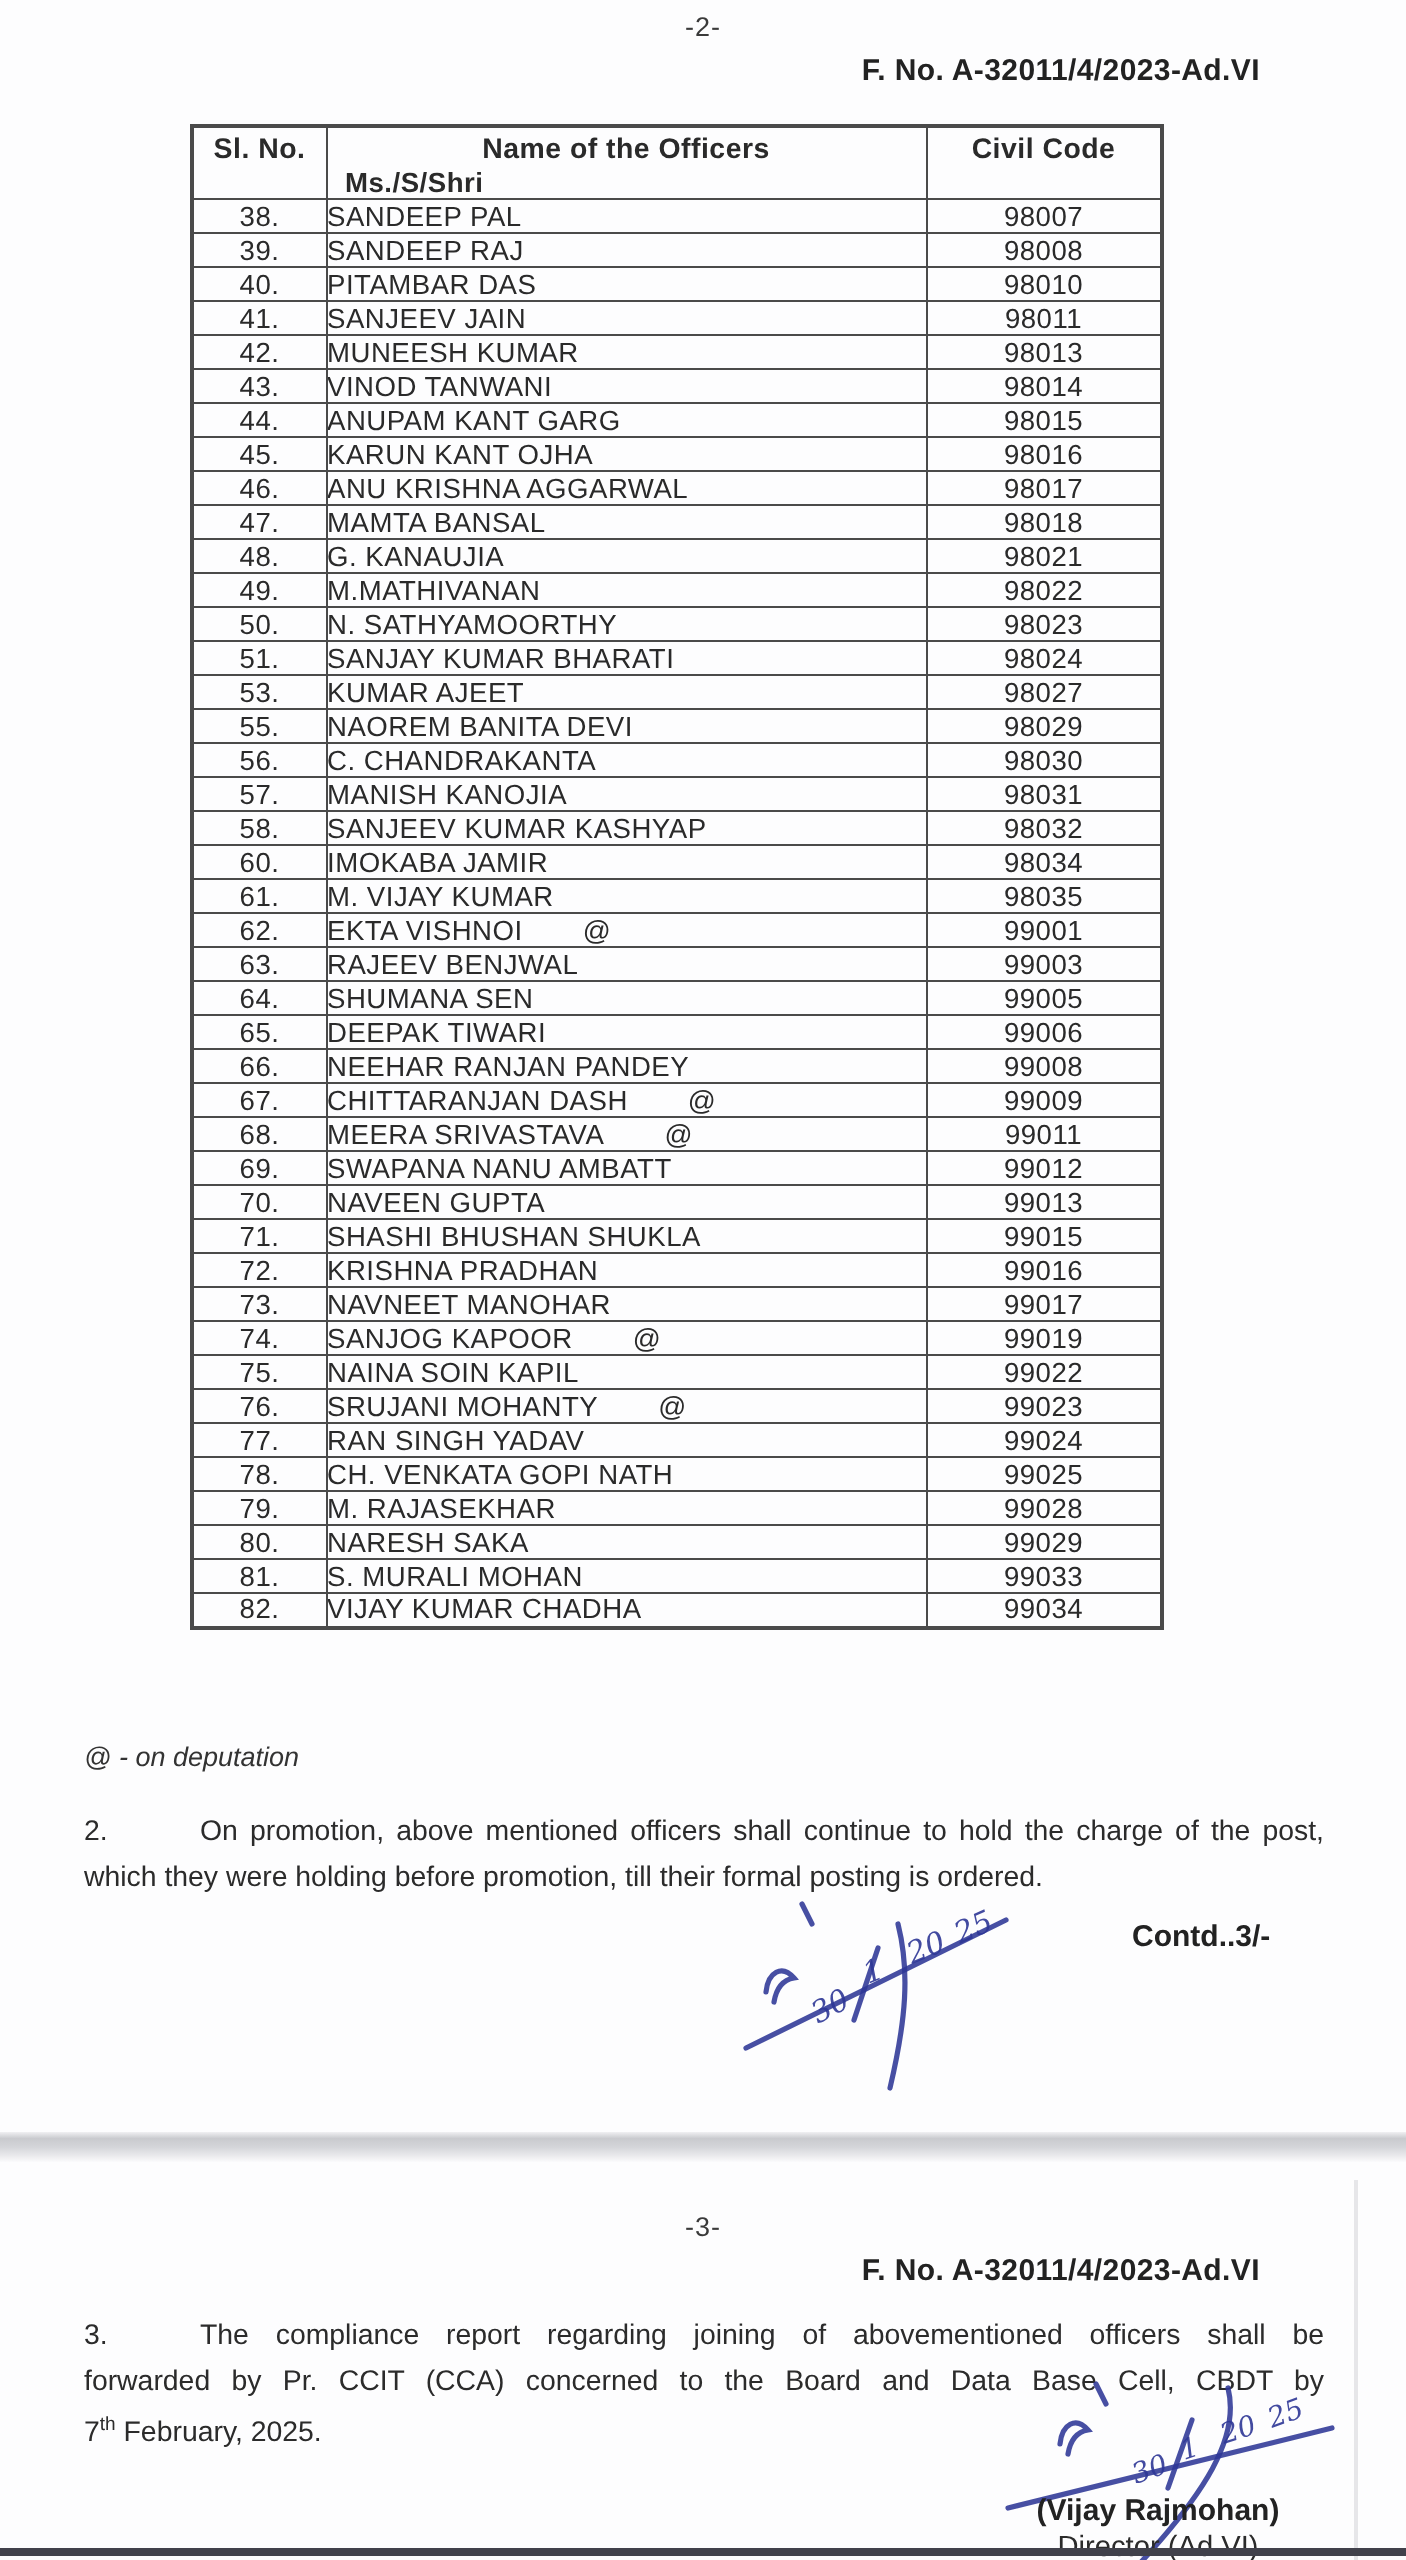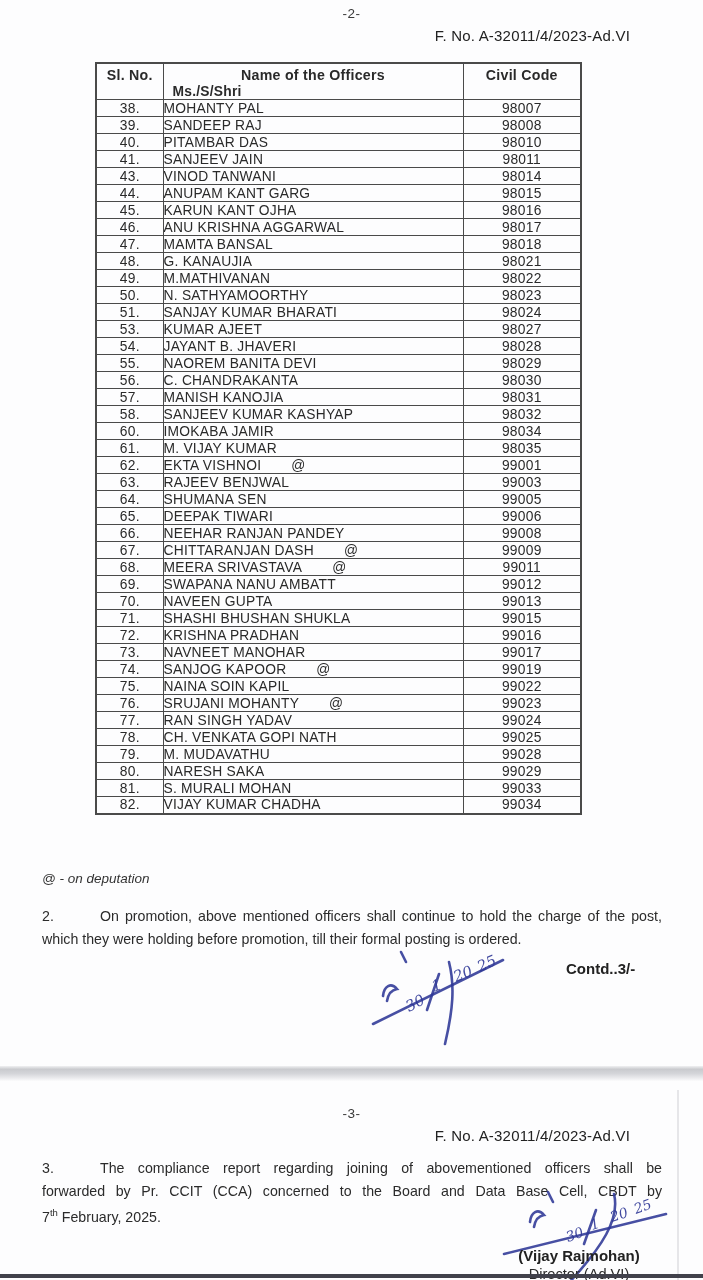--- a/index.html
+++ b/index.html
@@ -5,21 +5,21 @@
   html,body{margin:0;padding:0;}
   body{
     width:703px;height:1280px;position:relative;overflow:hidden;
     background:#fdfdfe;
     font-family:"Liberation Sans", sans-serif;
     color:var(--text,#272727);
   }
   .abs{position:absolute;}
   
   .pagenum{left:0;right:0;text-align:center;font-size:13.5px;color:#3a3a3a;letter-spacing:.5px;}
-  .fileno{right:73px;font-size:15px;font-weight:normal;letter-spacing:.2px;color:#222;text-align:right;}
+  .fileno{right:73px;font-size:15px;font-weight:bold;letter-spacing:.2px;color:#222;text-align:right;}
   
   table.officers{
     left:95px;top:62px;position:absolute;
     border-collapse:collapse;table-layout:fixed;
     border:2px solid var(--table-border,#4a4a4a);
     background:transparent;
   }
   table.officers td, table.officers th{
     border:1px solid var(--table-border,#4a4a4a);
     padding:0;overflow:hidden;white-space:nowrap;
@@ -78,39 +78,44 @@
       <th>
         <div class="hdr-name-top">Name of the Officers</div>
         <div class="hdr-name-sub">Ms./S/Shri</div>
       </th>
       <th>Civil Code</th>
     </tr>
   </thead>
   <tbody>
       <tr>
         <td class="c-sl">38.</td>
-        <td class="c-name">MOHANTY PAL</td>
+        <td class="c-name">SANDEEP PAL</td>
         <td class="c-code">98007</td>
       </tr>
       <tr>
         <td class="c-sl">39.</td>
         <td class="c-name">SANDEEP RAJ</td>
         <td class="c-code">98008</td>
       </tr>
       <tr>
         <td class="c-sl">40.</td>
         <td class="c-name">PITAMBAR DAS</td>
         <td class="c-code">98010</td>
       </tr>
       <tr>
         <td class="c-sl">41.</td>
         <td class="c-name">SANJEEV JAIN</td>
         <td class="c-code">98011</td>
       </tr>
       <tr>
+        <td class="c-sl">42.</td>
+        <td class="c-name">MUNEESH KUMAR</td>
+        <td class="c-code">98013</td>
+      </tr>
+      <tr>
         <td class="c-sl">43.</td>
         <td class="c-name">VINOD TANWANI</td>
         <td class="c-code">98014</td>
       </tr>
       <tr>
         <td class="c-sl">44.</td>
         <td class="c-name">ANUPAM KANT GARG</td>
         <td class="c-code">98015</td>
       </tr>
       <tr>
@@ -147,25 +152,20 @@
         <td class="c-sl">51.</td>
         <td class="c-name">SANJAY KUMAR BHARATI</td>
         <td class="c-code">98024</td>
       </tr>
       <tr>
         <td class="c-sl">53.</td>
         <td class="c-name">KUMAR AJEET</td>
         <td class="c-code">98027</td>
       </tr>
       <tr>
-        <td class="c-sl">54.</td>
-        <td class="c-name">JAYANT B. JHAVERI</td>
-        <td class="c-code">98028</td>
-      </tr>
-      <tr>
         <td class="c-sl">55.</td>
         <td class="c-name">NAOREM BANITA DEVI</td>
         <td class="c-code">98029</td>
       </tr>
       <tr>
         <td class="c-sl">56.</td>
         <td class="c-name">C. CHANDRAKANTA</td>
         <td class="c-code">98030</td>
       </tr>
       <tr>
@@ -268,21 +268,21 @@
         <td class="c-name">RAN SINGH YADAV</td>
         <td class="c-code">99024</td>
       </tr>
       <tr>
         <td class="c-sl">78.</td>
         <td class="c-name">CH. VENKATA GOPI NATH</td>
         <td class="c-code">99025</td>
       </tr>
       <tr>
         <td class="c-sl">79.</td>
-        <td class="c-name">M. MUDAVATHU</td>
+        <td class="c-name">M. RAJASEKHAR</td>
         <td class="c-code">99028</td>
       </tr>
       <tr>
         <td class="c-sl">80.</td>
         <td class="c-name">NARESH SAKA</td>
         <td class="c-code">99029</td>
       </tr>
       <tr>
         <td class="c-sl">81.</td>
         <td class="c-name">S. MURALI MOHAN</td>

